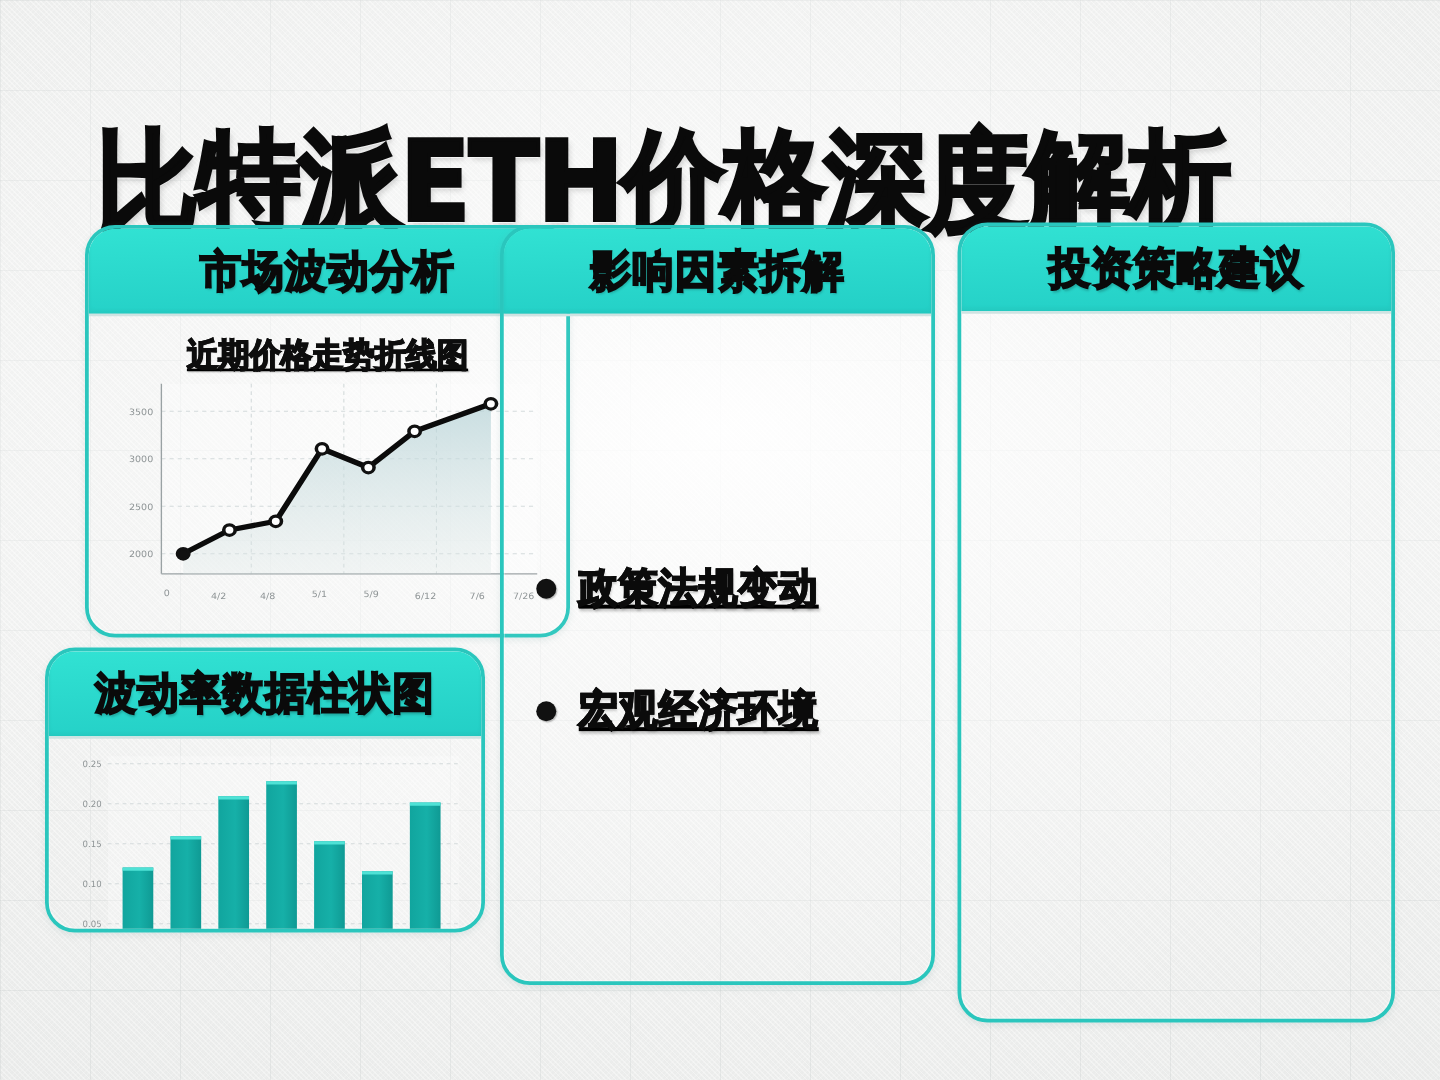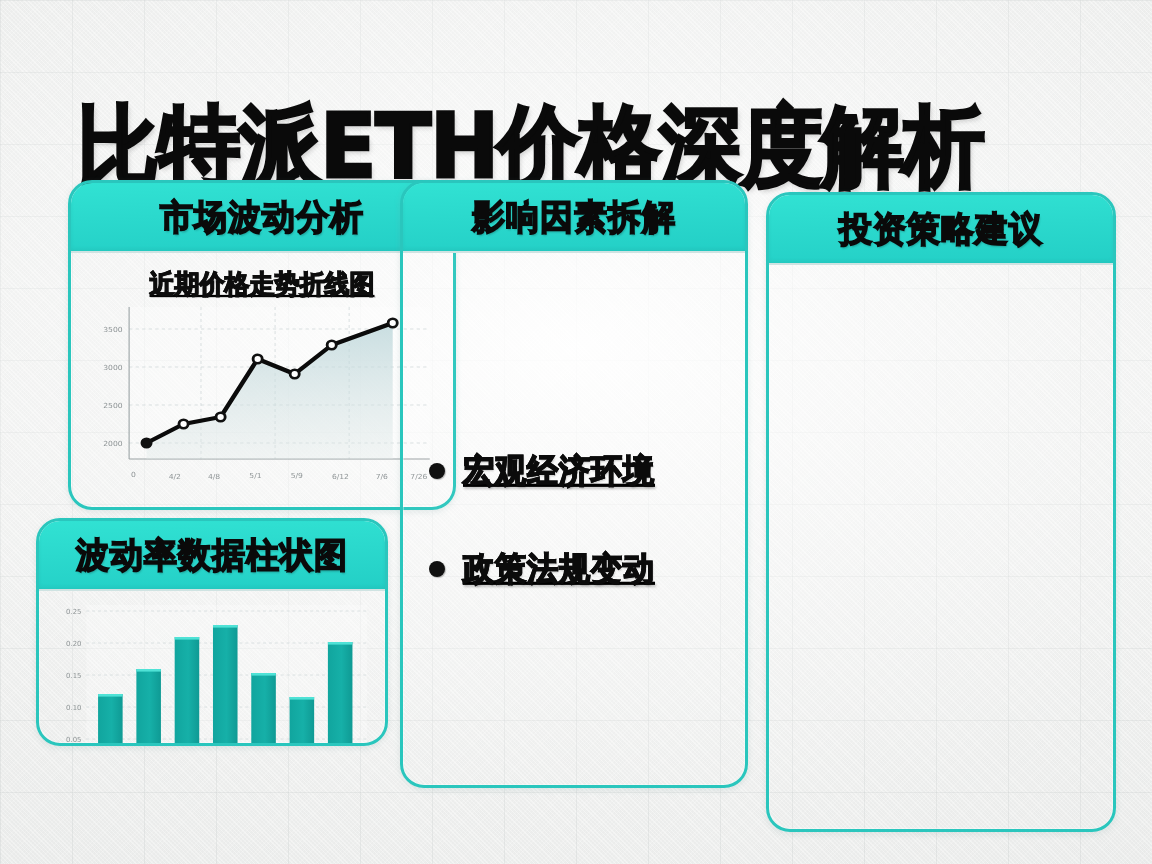--- a/index.html
+++ b/index.html
@@ -85,21 +85,21 @@
   .card-body {
     position: relative;
     height: calc(100% - 68px);
     text-decoration: underline;
   }
 
   
   #card-line   { left: 36px;  top: 180px; width: 388px; height: 330px; margin-left: 32px; }
   #card-bar    { left: 36px;  top: 518px; width: 352px; height: 228px; }
   #card-mid    { left: 400px; top: 180px; width: 348px; height: 608px; }
-  #card-right  { left: 766px; top: 192px; width: 350px; height: 640px; }
+  #card-right  { left: 766px; top: 178px; width: 350px; height: 640px; }
 
   .chart-subtitle {
     text-align: center;
     font-family: "DejaVu Sans", "Liberation Sans", sans-serif;
     font-size: 25px;
     font-weight: 900;
     color: #0d0d0d;
     -webkit-text-stroke: 1.1px #0d0d0d;
     text-shadow: 1px 1px 1px rgba(0,0,0,0.18);
     padding-top: 14px;
@@ -297,25 +297,25 @@
 </section>
 
 <section class="card" id="card-mid">
   <div class="card-header">
     <span class="card-header-text">影响因素拆解</span>
   </div>
   <div class="card-body">
     <ul class="bullet-list">
       <li class="bullet-item">
         <span class="bullet-dot"></span>
-        <span class="bullet-text">宏观经济环境</span>
+        <span class="bullet-text">政策法规变动</span>
       </li>
       <li class="bullet-item">
         <span class="bullet-dot"></span>
-        <span class="bullet-text">政策法规变动</span>
+        <span class="bullet-text">宏观经济环境</span>
       </li>
     </ul>
   </div>
 </section>
 
 <section class="card" id="card-right">
   <div class="card-header">
     <span class="card-header-text">投资策略建议</span>
   </div>
 </section>

